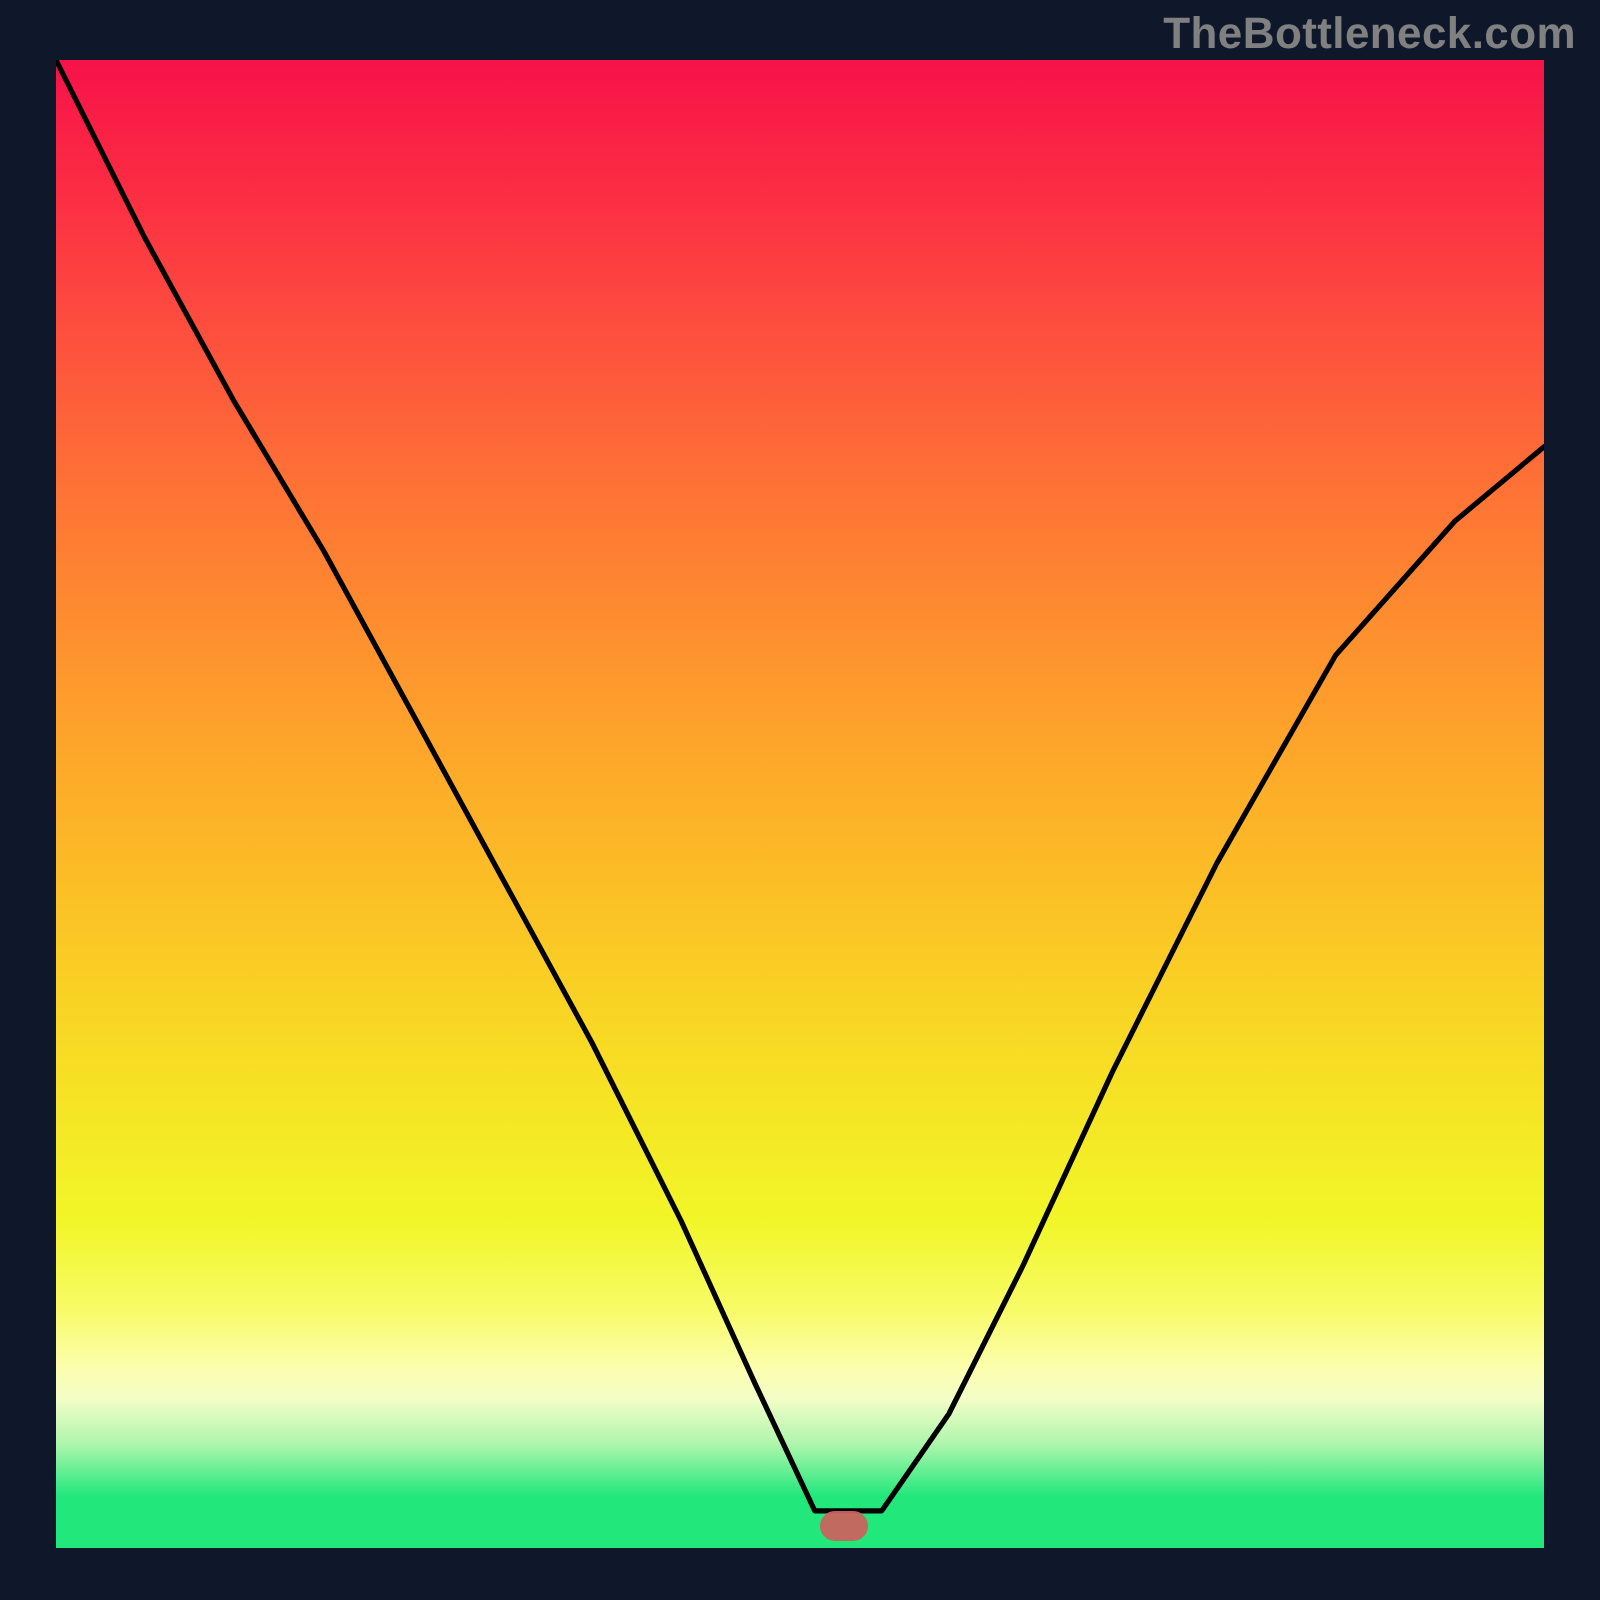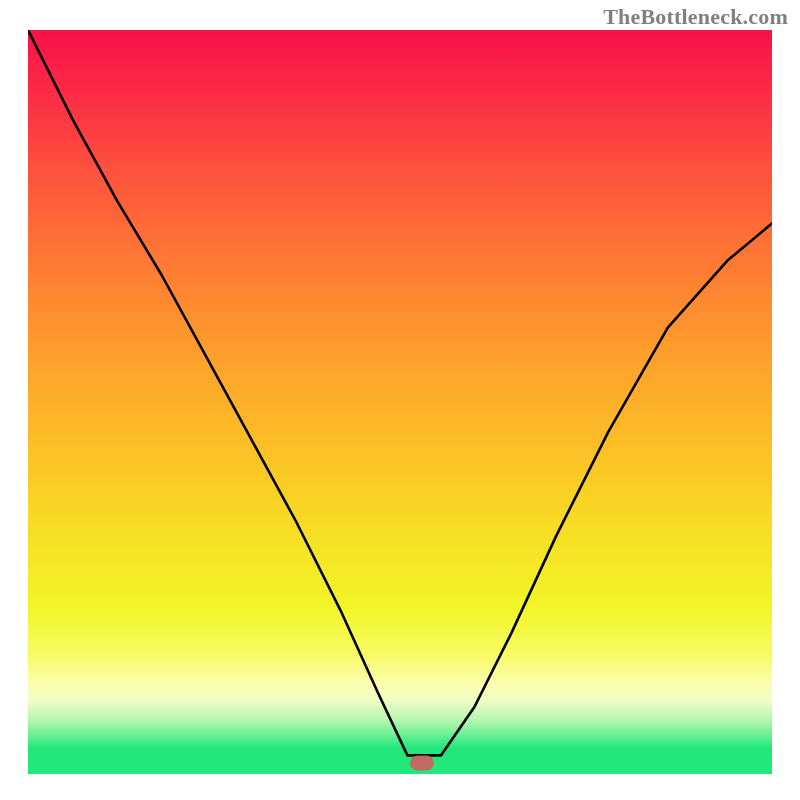--- a/index.html
+++ b/index.html
@@ -8,22 +8,21 @@
     width: 800px;
     height: 800px;
     overflow: hidden;
     background: #000;
     font-family: Arial, Helvetica, sans-serif;
   }
   .frame {
     position: relative;
     width: 800px;
     height: 800px;
-    background: #ffffff;
-    font-family: Liberation Serif, serif;
+    background: #0f172a;
   }
   .attribution {
     position: absolute;
     top: 4px;
     right: 12px;
     color: #808080;
     font-size: 22px;
     font-weight: bold;
     letter-spacing: 0.2px;
   }

